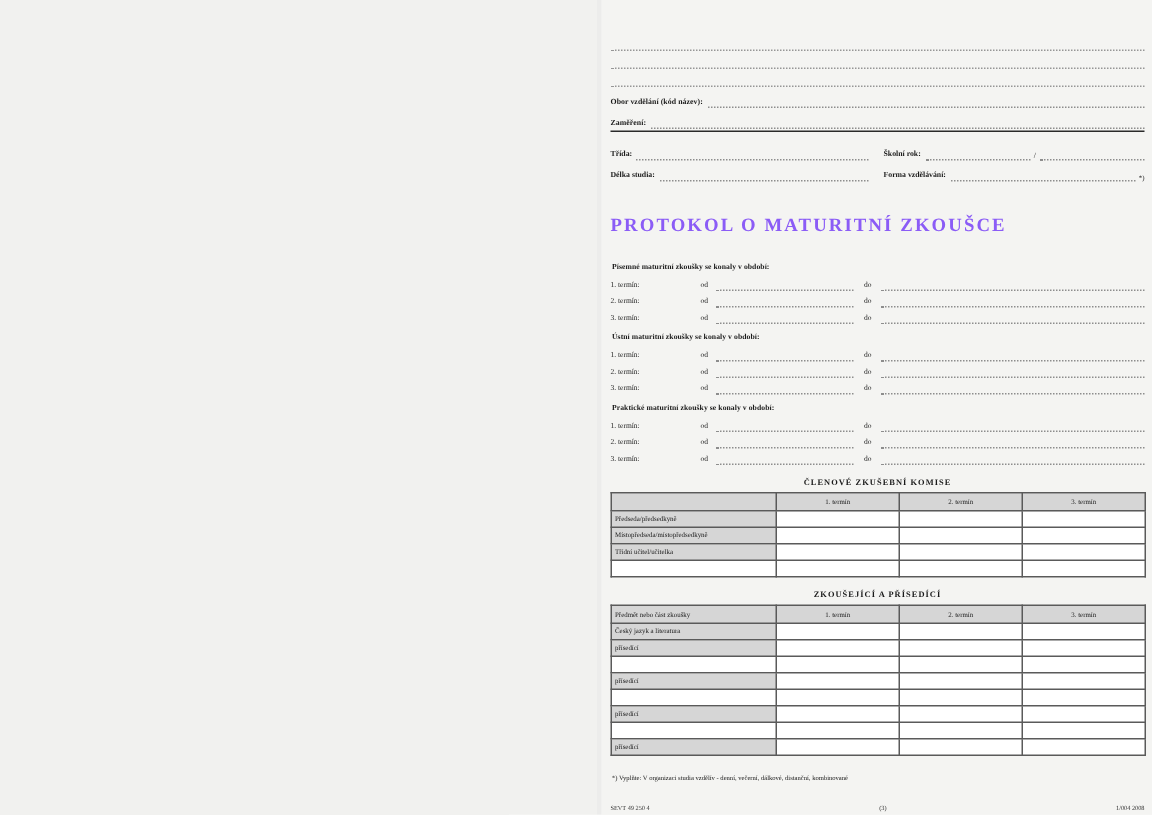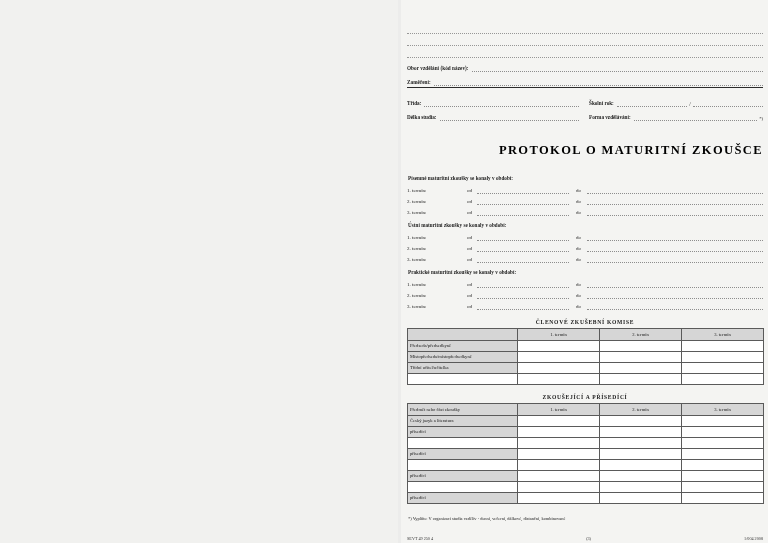--- a/index.html
+++ b/index.html
@@ -100,26 +100,26 @@
     font-weight: bold;
   }
   .two-col .col.left  { flex: 0 0 172px; }
   .two-col .col.right { flex: 1 1 auto; padding-left: 10px; }
   .two-col .col .lbl { white-space: nowrap; padding-right: 3px; line-height: 8px; }
   .slash { padding: 0 2px; font-weight: normal; font-size: 5.2px; }
   .star { font-size: 4.6px; padding-left: 2px; font-weight: normal; }
 
   
   #doc-title {
-    text-align: right;
+    text-align: left;
     font-size: 12.5px;
     font-weight: bold;
     letter-spacing: 1.4px;
     margin: 22px 0 17px 0;
-    color: #000000;
+    color: #8b5cf6;
   }
 
   
   .sec-head {
     font-size: 5.1px;
     font-weight: bold;
     letter-spacing: 0.05px;
     margin: 0 0 3px 1px;
   }
   .term-row {

